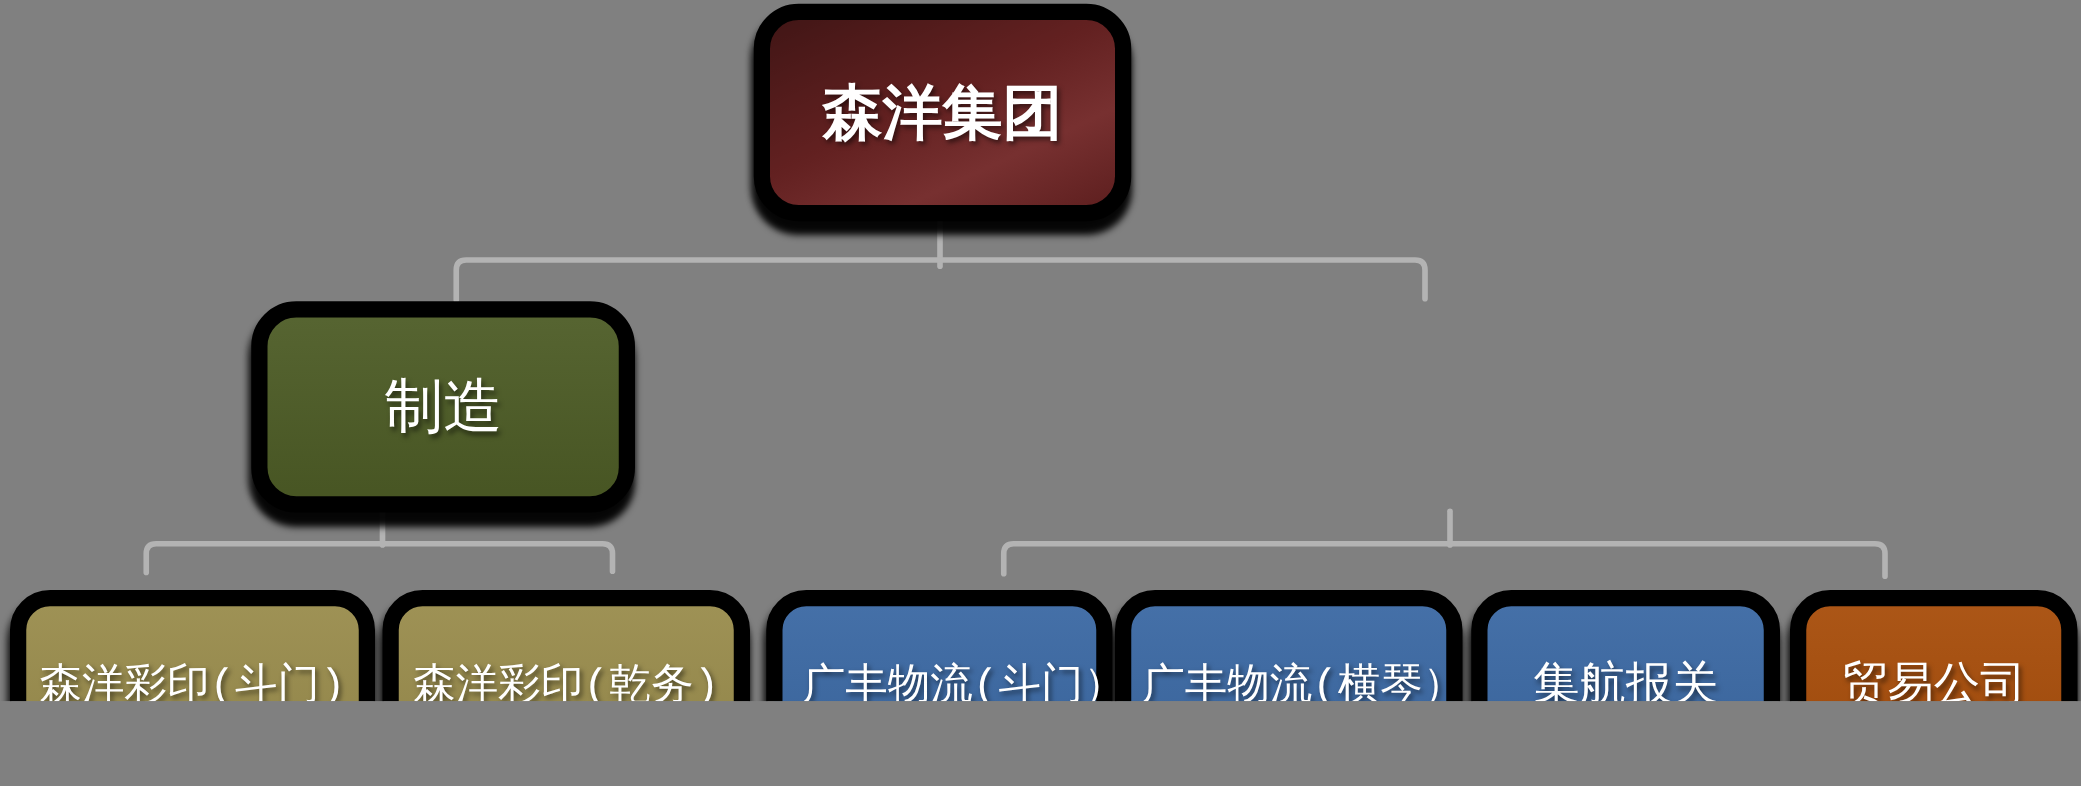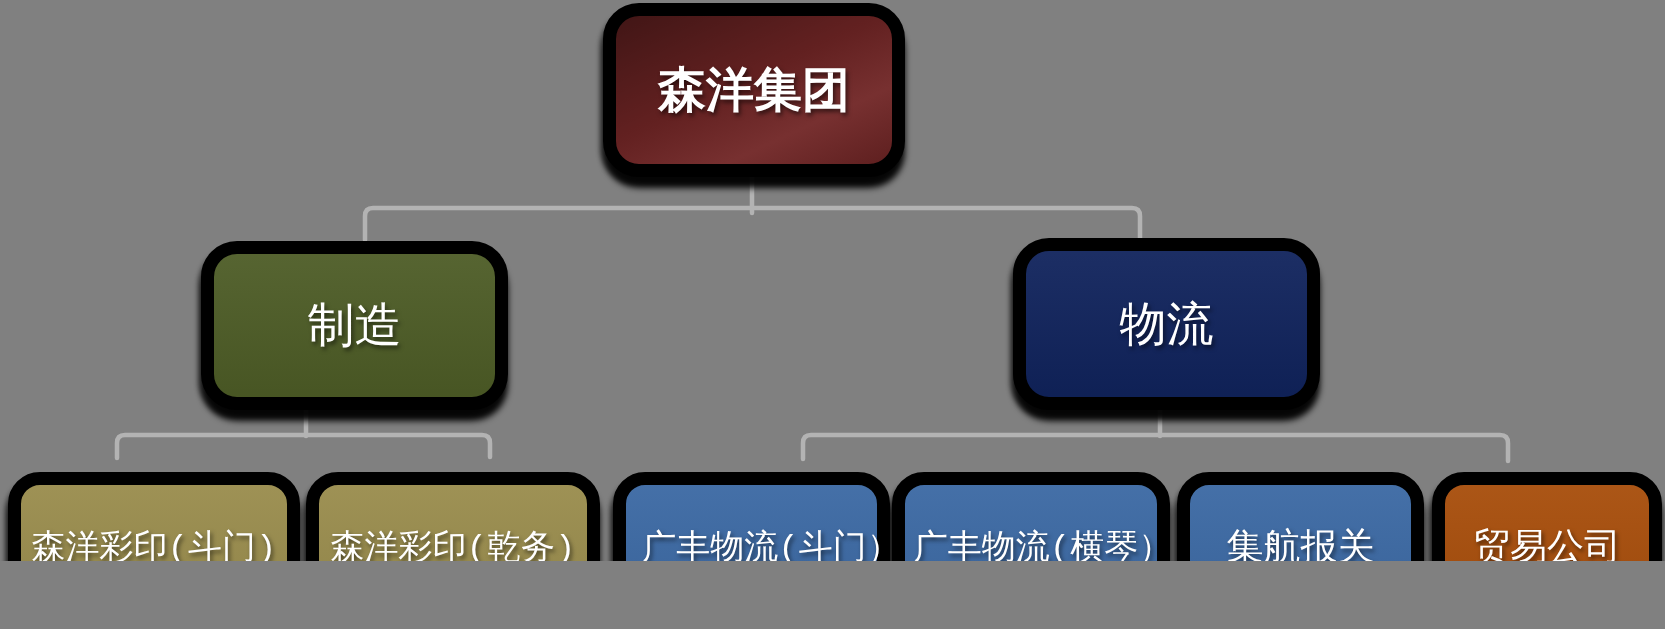--- a/index.html
+++ b/index.html
@@ -66,23 +66,20 @@
   </svg>
 
   <div class="node node-root" style="background-color: rgb(112, 37, 37);">
     <span class="lbl">森洋集团</span>
   </div>
 
   <div class="node node-l2 node-manufacturing" style="background-color: rgb(77, 92, 38); margin-left: 48px;">
     <span class="lbl">制造</span>
   </div>
 
-  <div class="node node-l2 node-logistics" style="background-color: rgb(16, 35, 92);">
-    <span class="lbl">物流</span>
-  </div>
 
   <div class="node node-l3 node-leaf-a" style="background-color: rgb(154, 141, 78);">
     <span class="lbl">森洋彩印(斗门)</span>
   </div>
 
   <div class="node node-l3 node-leaf-b" style="background-color: rgb(154, 141, 78); text-align: center;">
     <span class="lbl">森洋彩印(乾务)</span>
   </div>
 
   <div class="node node-l3 node-leaf-c" style="background-color: rgb(61, 106, 164); padding-left: 40px;">

